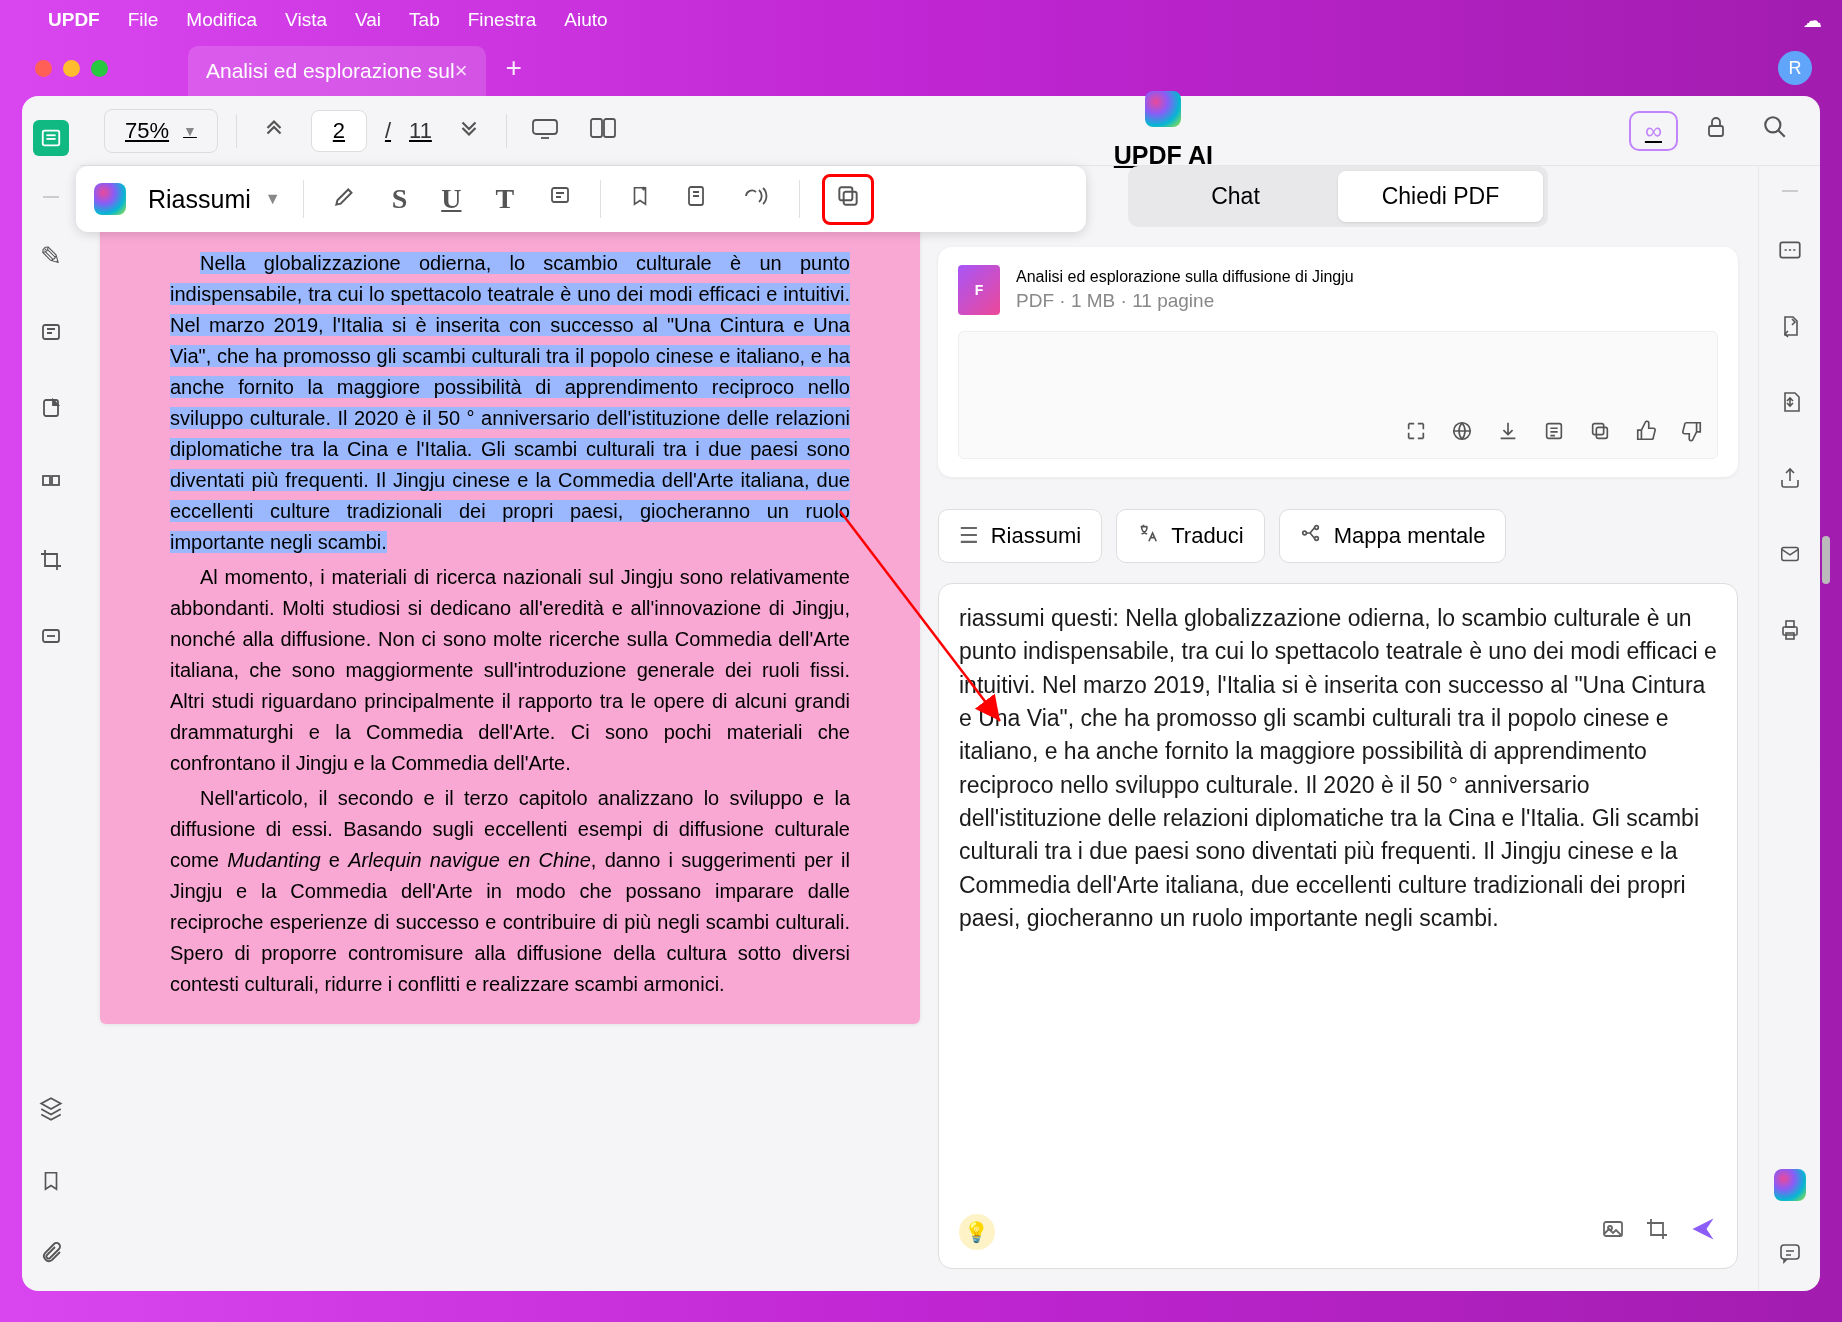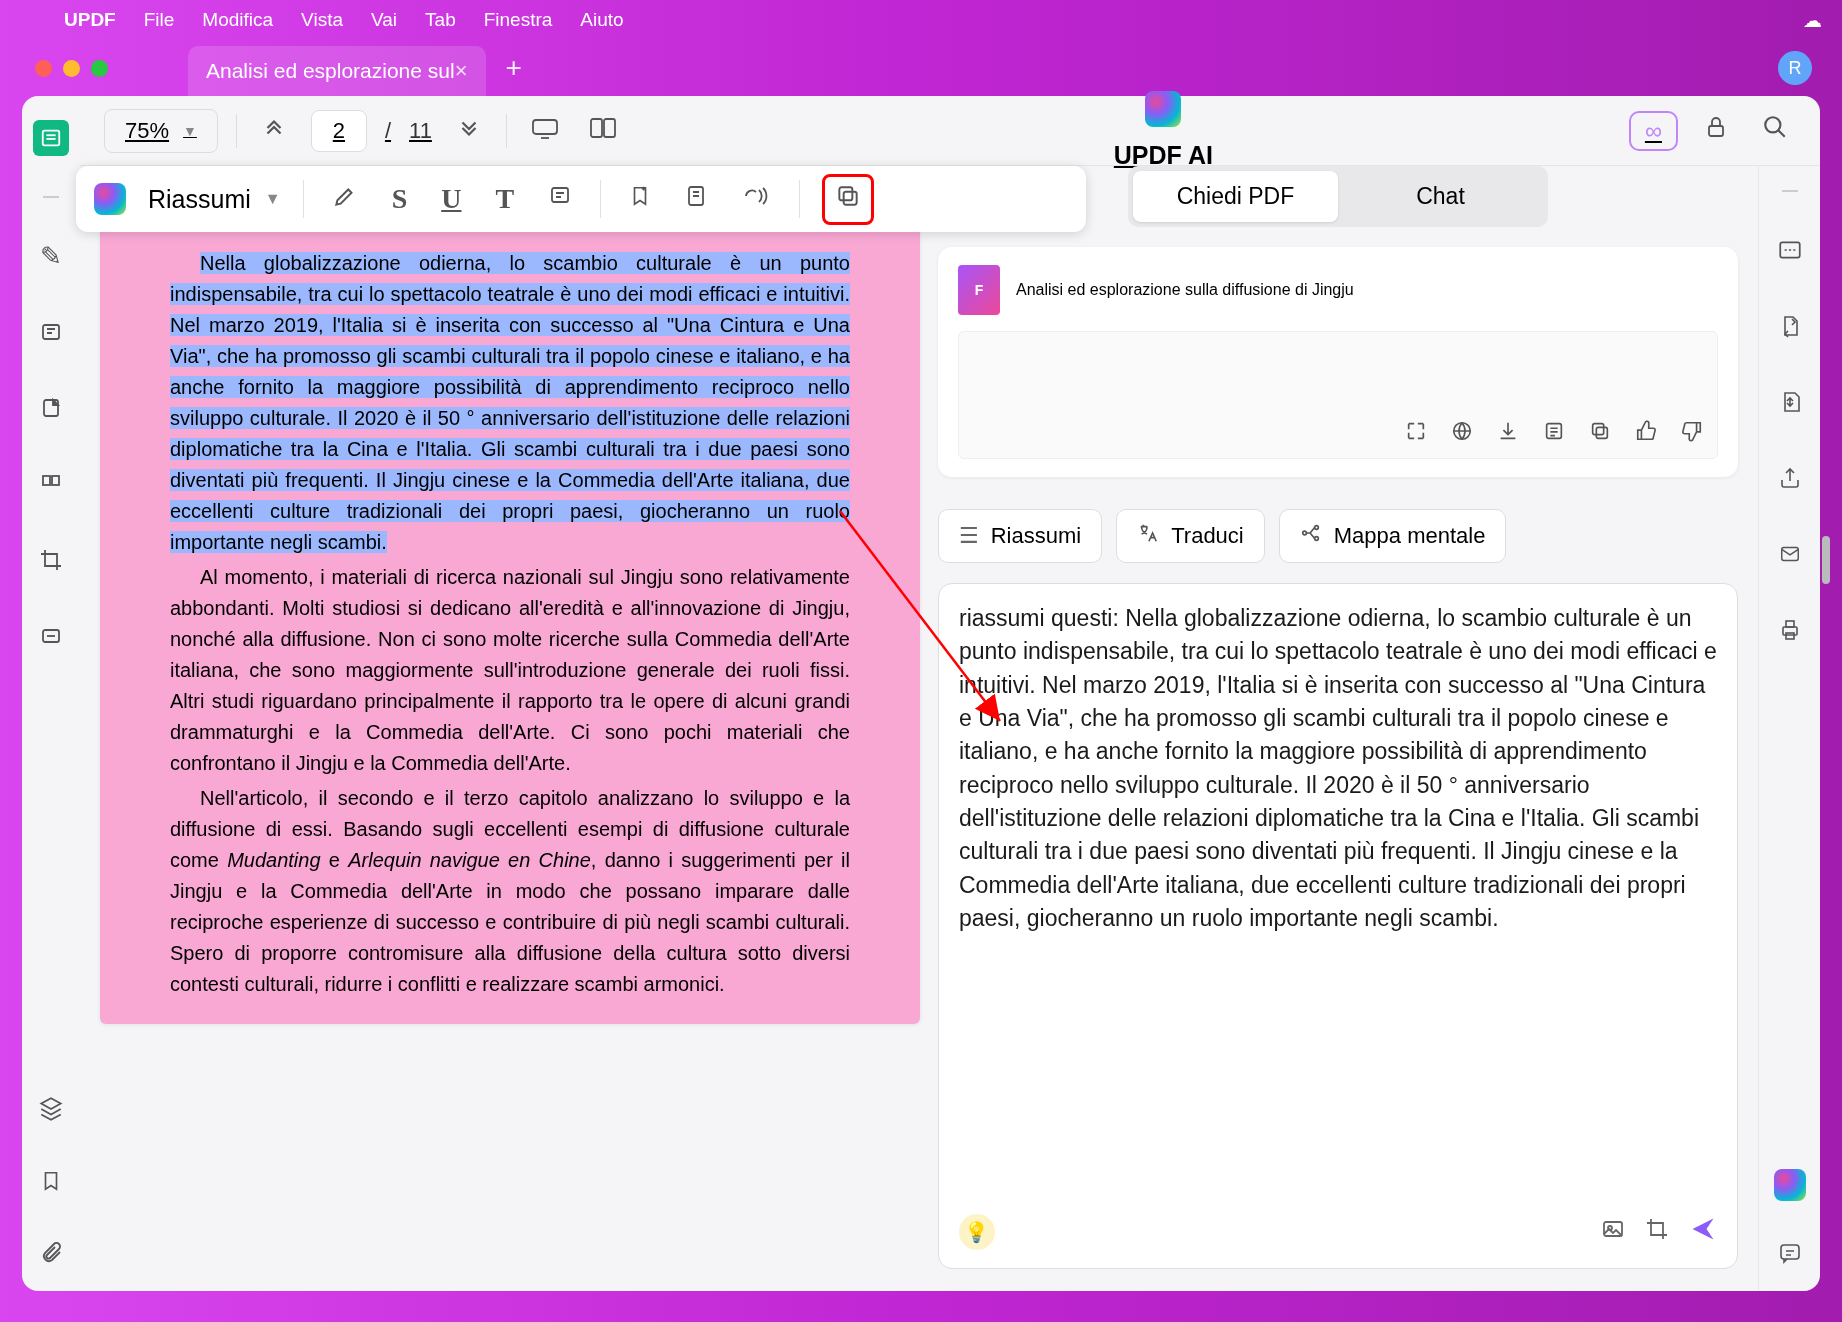--- a/index.html
+++ b/index.html
@@ -1,20 +1,20 @@
 <!DOCTYPE html>
 <html><head>
 <meta charset="utf-8">
 <style>
 * { margin: 0; padding: 0; box-sizing: border-box; font-family: -apple-system, BlinkMacSystemFont, "Segoe UI", sans-serif; }
 body { width: 1842px; height: 1322px; background: linear-gradient(to right, #d946ef, #c026d3, #a21caf); overflow: hidden; }
 
 .menubar { height: 40px; display: flex; align-items: center; padding: 0 20px; color: white; gap: 28px; font-size: 19px; }
 .menubar .apple { font-size: 22px; }
-.menubar .appname { font-weight: 700; margin-left: 16px; }
+.menubar .appname { font-weight: 700; }
 .menubar .spacer { flex: 1; }
 
 .titlebar { height: 56px; display: flex; align-items: center; padding: 0 20px; }
 .traffic { display: flex; gap: 11px; margin-right: 80px; margin-left: 15px; }
 .traffic .dot { width: 17px; height: 17px; border-radius: 50%; }
 .dot.red { background: #ff5f57; }
 .dot.yellow { background: #febc2e; }
 .dot.green { background: #28c840; }
 .tab { display: flex; align-items: center; background: rgba(255,255,255,0.15); border-radius: 10px 10px 0 0; padding: 10px 18px; color: white; font-size: 21px; height: 50px; margin-top: 6px; }
 .tab .close { font-size: 22px; opacity: 0.8; }
@@ -306,29 +306,32 @@
         <defs>
             <marker id="ah" markerWidth="12" markerHeight="12" refX="10" refY="5" orient="auto">
               <path d="M0 0L10 5L0 10z" fill="#ff0000"></path>
             </marker>
           </defs>
         <line x1="30" y1="20" x2="190" y2="230" stroke="#ff0000" stroke-width="2.5" marker-end="url(#ah)"></line>
       </svg>
 
       <div class="ai-panel">
         <div class="ai-tabs">
+          <div class="ai-tab">Chat</div>
           <div class="ai-tab active">Chiedi PDF</div>
-          <div class="ai-tab">Chat</div>
         </div>
 
         <div class="doc-card">
           <div class="doc-card-head">
             <div class="doc-card-icon">F</div>
             <div>
               <div class="doc-card-title">Analisi ed esplorazione sulla diffusione di Jingju</div>
+              <div class="doc-card-meta">
+                <span>PDF</span> · <span>1 MB</span> · <span>11 pagine</span>
+              </div>
             </div>
           </div>
           <div class="doc-preview">
             <div class="doc-preview-actions">
               <span><svg width="22" height="22" viewBox="0 0 24 24" fill="none" stroke="#555" stroke-width="1.8">
                     <path d="M4 4h6M4 4v6M20 20h-6M20 20v-6M4 20h6M4 20v-6M20 4h-6M20 4v6"></path>
                   </svg></span>
               <span><svg width="22" height="22" viewBox="0 0 24 24" fill="none" stroke="#555" stroke-width="1.8">
                     <circle cx="12" cy="12" r="9"></circle>
                     <path d="M3 12h18M12 3a14 14 0 010 18M12 3a14 14 0 000 18"></path>

